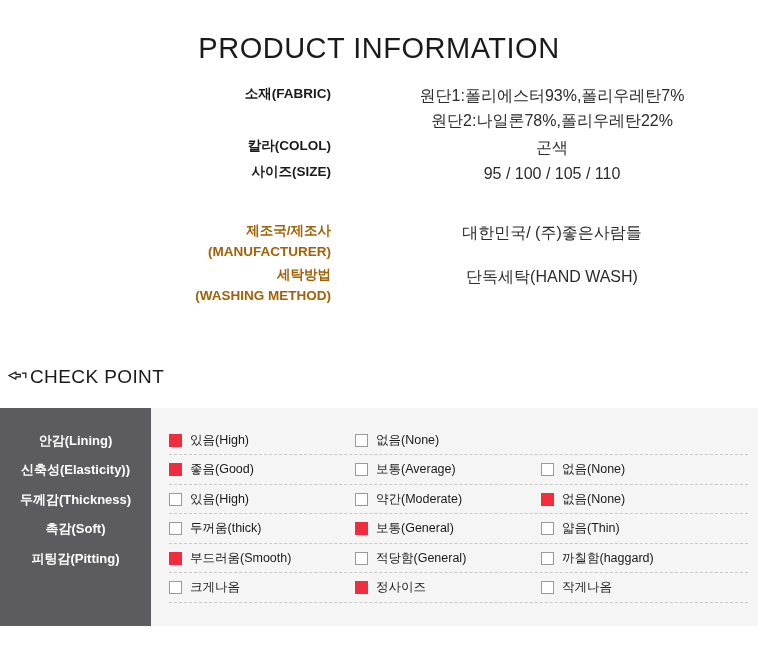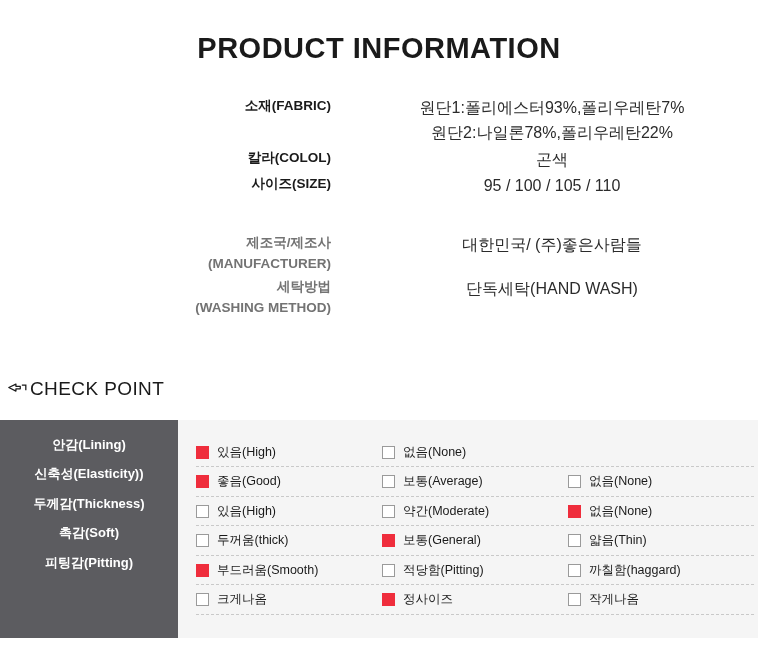--- a/index.html
+++ b/index.html
@@ -13,30 +13,30 @@
     font-family: "Liberation Sans", sans-serif;
     color: #1a1a1a;
     overflow: hidden;
     position: relative;
   }
 
   
   .title {
     text-align: center;
     font-size: 29px;
-    font-weight: bold;
+    font-weight: normal;
     letter-spacing: 0.5px;
     color: #1a1a1a;
     margin-top: 32px;
     margin-bottom: 0;
   }
 
   
   .spec-table {
-    margin-top: 30px;
+    margin-top: 18px;
     width: 100%;
     border-collapse: collapse;
   }
   .spec-label {
     width: 330px;
     text-align: right;
     padding-right: 16px;
     font-size: 13.5px;
     font-weight: bold;
     color: #1a1a1a;
@@ -51,21 +51,21 @@
     vertical-align: top;
     line-height: 1.55;
     padding-left: 0;
   }
   .spec-row-gap td {
     height: 30px;
   }
   .spec-sub {
     font-size: 13.5px;
     font-weight: bold;
-    color: #737373;
+    color: #a16207;
     line-height: 1.55;
   }
 
   
   .checkpoint-head {
     margin-top: 58px;
     margin-left: 8px;
     display: flex;
     align-items: center;
     gap: 3px;
@@ -86,24 +86,24 @@
   
   .check-wrap {
     margin-top: 20px;
     width: 758px;
     background: #f5f5f5;
     display: flex;
     height: 218px;
     box-sizing: border-box;
   }
   .check-left {
-    width: 178px;
+    width: 151px;
     background: #5c5c60;
     flex: none;
-    padding-top: 10px;
+    padding-top: 18px;
     box-sizing: border-box;
   }
   .check-left .row-label {
     height: 29.5px;
     line-height: 29.5px;
     color: #ffffff;
     font-size: 13px;
     font-weight: bold;
     text-align: center;
   }
@@ -267,21 +267,21 @@
       </div>
     </div>
 
     <div class="check-row">
       <div class="opt">
         <span class="box checked"></span>
         <span>부드러움(Smooth)</span>
       </div>
       <div class="opt">
         <span class="box"></span>
-        <span>적당함(Pitting)</span>
+        <span>적당함(General)</span>
       </div>
       <div class="opt">
         <span class="box"></span>
         <span>까칠함(haggard)</span>
       </div>
     </div>
 
     <div class="check-row">
       <div class="opt">
         <span class="box"></span>

